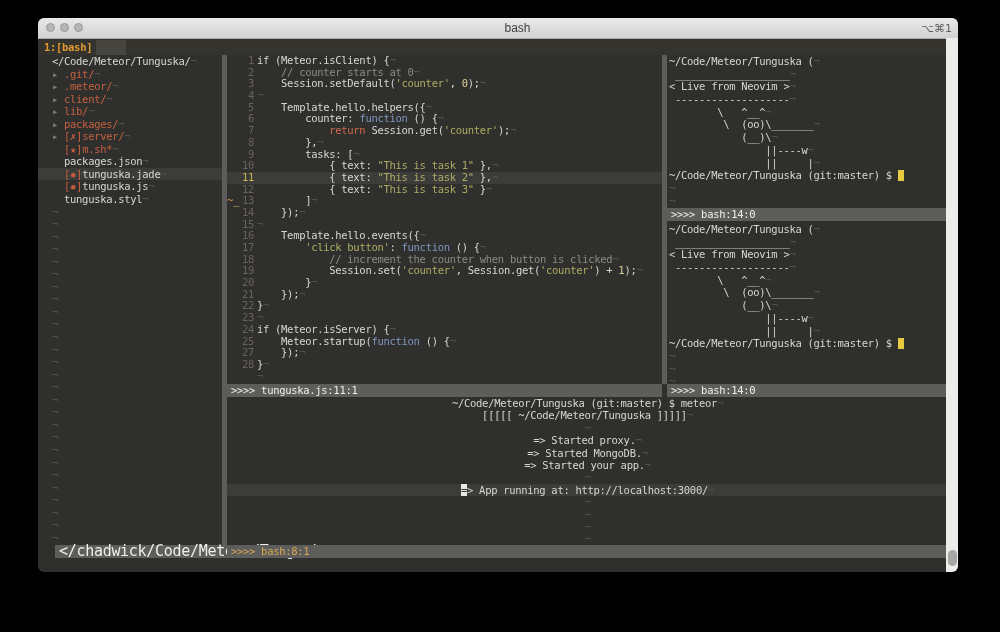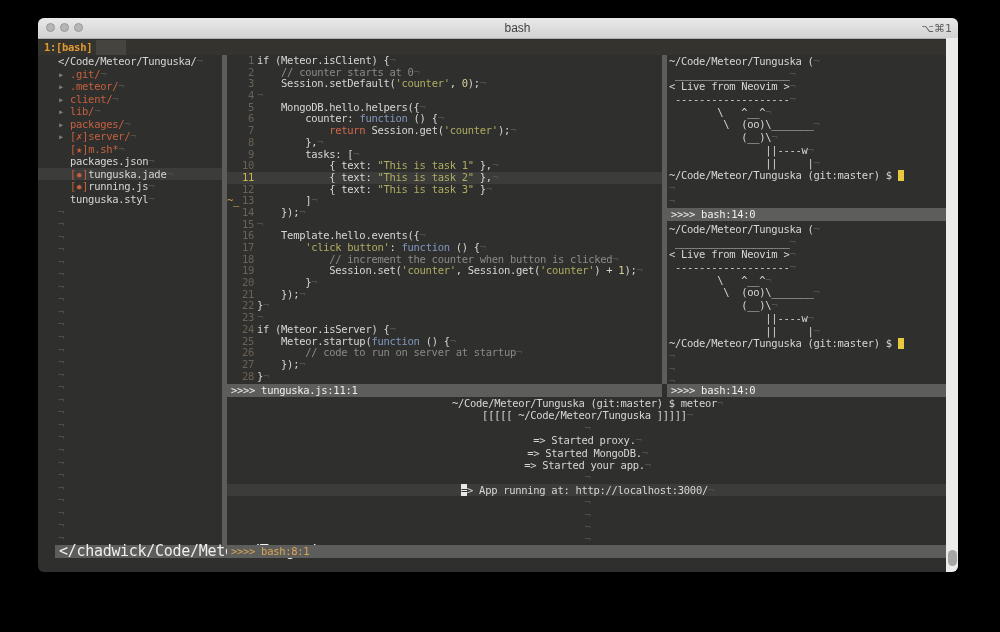--- a/index.html
+++ b/index.html
@@ -22,21 +22,21 @@
               letter-spacing:-0.3px;color:var(--tmux-accent);}
   #tmux-block{position:absolute;left:58px;top:0;width:30px;height:15px;background:var(--tmux-block);}
   
   .row{white-space:pre;font-size:10.5px;letter-spacing:-0.3px;color:var(--fg);}
   .eol{color:var(--eol);}
   .c-fg{color:var(--fg);} .c-comment{color:var(--comment);} .c-string{color:var(--string);}
   .c-kwb{color:var(--keyword-blue);} .c-kwr{color:var(--keyword-red);} .c-number{color:var(--number);}
   .c-dir{color:var(--tree-dir);} .c-flag{color:var(--tree-flag);} .c-arrow{color:var(--arrow);}
   
   #tree{position:absolute;left:0;top:37px;width:184px;height:490px;overflow:hidden;padding:0;}
-  #tree .row{height:12.55px;line-height:12.55px;padding-left:20px;}
+  #tree .row{height:12.55px;line-height:12.55px;padding-left:14px;}
   #tree .cursorline{background:var(--cursorline);}
   #sep1{position:absolute;left:184px;top:37px;width:5px;height:490px;background:var(--separator);}
   #sep2{position:absolute;left:624px;top:37px;width:5px;height:329px;background:var(--separator);}
   #code{position:absolute;left:189px;top:37px;width:435px;height:329px;overflow:hidden;}
   #code .row{height:11.7px;line-height:11.7px;display:flex;}
   #code .cur{background:var(--cursorline);}
   .sign{width:13px;flex:none;} .sgA{color:var(--sign-tilde);} .sgB{color:var(--sign-underscore);}
   .num{width:14px;flex:none;text-align:right;color:var(--line-nr);}
   .cur .num{color:var(--line-nr-cursor);}
   .codetxt{margin-left:3px;flex:none;}
@@ -88,21 +88,21 @@
         <div class="row"><span class="c-fg">&lt;/Code/Meteor/Tunguska/</span><span class="eol">¬</span></div>
         <div class="row"><span class="c-arrow">▸ </span><span class="c-dir">.git/</span><span class="eol">¬</span></div>
         <div class="row"><span class="c-arrow">▸ </span><span class="c-dir">.meteor/</span><span class="eol">¬</span></div>
         <div class="row"><span class="c-arrow">▸ </span><span class="c-dir">client/</span><span class="eol">¬</span></div>
         <div class="row"><span class="c-arrow">▸ </span><span class="c-dir">lib/</span><span class="eol">¬</span></div>
         <div class="row"><span class="c-arrow">▸ </span><span class="c-dir">packages/</span><span class="eol">¬</span></div>
         <div class="row"><span class="c-arrow">▸ </span><span class="c-flag">[✗]</span><span class="c-dir">server/</span><span class="eol">¬</span></div>
         <div class="row"><span class="c-arrow">  </span><span class="c-flag">[★]</span><span class="c-dir">m.sh*</span><span class="eol">¬</span></div>
         <div class="row"><span class="c-arrow">  </span><span class="c-fg">packages.json</span><span class="eol">¬</span></div>
         <div class="row cursorline"><span class="c-arrow">  </span><span class="c-flag">[✹]</span><span class="c-fg">tunguska.jade</span><span class="eol">¬</span></div>
-        <div class="row"><span class="c-arrow">  </span><span class="c-flag">[✹]</span><span class="c-fg">running.js</span><span class="eol">¬</span></div>
+        <div class="row"><span class="c-arrow">  </span><span class="c-flag">[✹]</span><span class="c-fg">tunguska.js</span><span class="eol">¬</span></div>
         <div class="row"><span class="c-arrow">  </span><span class="c-fg">tunguska.styl</span><span class="eol">¬</span></div>
         <div class="row"><span class="eol">¬</span></div>
         <div class="row"><span class="eol">¬</span></div>
         <div class="row"><span class="eol">¬</span></div>
         <div class="row"><span class="eol">¬</span></div>
         <div class="row"><span class="eol">¬</span></div>
         <div class="row"><span class="eol">¬</span></div>
         <div class="row"><span class="eol">¬</span></div>
         <div class="row"><span class="eol">¬</span></div>
         <div class="row"><span class="eol">¬</span></div>
@@ -125,42 +125,41 @@
         <div class="row"><span class="eol">¬</span></div>
         <div class="row"><span class="eol">¬</span></div>
       </div>
     <div id="sep1"></div>
 
     <div id="code">
         <div class="row"><span class="sign"></span><span class="num">1</span><span class="codetxt"><span class="c-fg">if (Meteor.isClient) {</span><span class="eol">¬</span></span></div>
         <div class="row"><span class="sign"></span><span class="num">2</span><span class="codetxt"><span class="c-comment">    // counter starts at 0</span><span class="eol">¬</span></span></div>
         <div class="row"><span class="sign"></span><span class="num">3</span><span class="codetxt"><span class="c-fg">    Session.setDefault(</span><span class="c-string">'counter'</span><span class="c-fg">, </span><span class="c-number">0</span><span class="c-fg">);</span><span class="eol">¬</span></span></div>
         <div class="row"><span class="sign"></span><span class="num">4</span><span class="codetxt"><span class="eol">¬</span></span></div>
-        <div class="row"><span class="sign"></span><span class="num">5</span><span class="codetxt"><span class="c-fg">    MongoDB.hello.helpers({</span><span class="eol">¬</span></span></div>
+        <div class="row"><span class="sign"></span><span class="num">5</span><span class="codetxt"><span class="c-fg">    Template.hello.helpers({</span><span class="eol">¬</span></span></div>
         <div class="row"><span class="sign"></span><span class="num">6</span><span class="codetxt"><span class="c-fg">        counter: </span><span class="c-kwb">function</span><span class="c-fg"> () {</span><span class="eol">¬</span></span></div>
         <div class="row"><span class="sign"></span><span class="num">7</span><span class="codetxt"><span class="c-fg">            </span><span class="c-kwr">return</span><span class="c-fg"> Session.get(</span><span class="c-string">'counter'</span><span class="c-fg">);</span><span class="eol">¬</span></span></div>
         <div class="row"><span class="sign"></span><span class="num">8</span><span class="codetxt"><span class="c-fg">        },</span><span class="eol">¬</span></span></div>
         <div class="row"><span class="sign"></span><span class="num">9</span><span class="codetxt"><span class="c-fg">        tasks: [</span><span class="eol">¬</span></span></div>
         <div class="row"><span class="sign"></span><span class="num">10</span><span class="codetxt"><span class="c-fg">            { text: </span><span class="c-string">"This is task 1"</span><span class="c-fg"> },</span><span class="eol">¬</span></span></div>
         <div class="row cur"><span class="sign"></span><span class="num">11</span><span class="codetxt"><span class="c-fg">            { text: </span><span class="c-string">"This is task 2"</span><span class="c-fg"> },</span><span class="eol">¬</span></span></div>
         <div class="row"><span class="sign"></span><span class="num">12</span><span class="codetxt"><span class="c-fg">            { text: </span><span class="c-string">"This is task 3"</span><span class="c-fg"> }</span><span class="eol">¬</span></span></div>
         <div class="row"><span class="sign"><span class="sgA">~</span><span class="sgB">_</span></span><span class="num">13</span><span class="codetxt"><span class="c-fg">        ]</span><span class="eol">¬</span></span></div>
         <div class="row"><span class="sign"></span><span class="num">14</span><span class="codetxt"><span class="c-fg">    });</span><span class="eol">¬</span></span></div>
         <div class="row"><span class="sign"></span><span class="num">15</span><span class="codetxt"><span class="eol">¬</span></span></div>
         <div class="row"><span class="sign"></span><span class="num">16</span><span class="codetxt"><span class="c-fg">    Template.hello.events({</span><span class="eol">¬</span></span></div>
         <div class="row"><span class="sign"></span><span class="num">17</span><span class="codetxt"><span class="c-fg">        </span><span class="c-string">'click button'</span><span class="c-fg">: </span><span class="c-kwb">function</span><span class="c-fg"> () {</span><span class="eol">¬</span></span></div>
         <div class="row"><span class="sign"></span><span class="num">18</span><span class="codetxt"><span class="c-comment">            // increment the counter when button is clicked</span><span class="eol">¬</span></span></div>
         <div class="row"><span class="sign"></span><span class="num">19</span><span class="codetxt"><span class="c-fg">            Session.set(</span><span class="c-string">'counter'</span><span class="c-fg">, Session.get(</span><span class="c-string">'counter'</span><span class="c-fg">) + </span><span class="c-number">1</span><span class="c-fg">);</span><span class="eol">¬</span></span></div>
         <div class="row"><span class="sign"></span><span class="num">20</span><span class="codetxt"><span class="c-fg">        }</span><span class="eol">¬</span></span></div>
         <div class="row"><span class="sign"></span><span class="num">21</span><span class="codetxt"><span class="c-fg">    });</span><span class="eol">¬</span></span></div>
         <div class="row"><span class="sign"></span><span class="num">22</span><span class="codetxt"><span class="c-fg">}</span><span class="eol">¬</span></span></div>
         <div class="row"><span class="sign"></span><span class="num">23</span><span class="codetxt"><span class="eol">¬</span></span></div>
         <div class="row"><span class="sign"></span><span class="num">24</span><span class="codetxt"><span class="c-fg">if (Meteor.isServer) {</span><span class="eol">¬</span></span></div>
         <div class="row"><span class="sign"></span><span class="num">25</span><span class="codetxt"><span class="c-fg">    Meteor.startup(</span><span class="c-kwb">function</span><span class="c-fg"> () {</span><span class="eol">¬</span></span></div>
-        <div class="row"><span class="sign"></span><span class="num">26</span><span class="codetxt"><span class="c-comment">        // code to run on server at startup</span><span class="eol">¬</span></span></div>
         <div class="row"><span class="sign"></span><span class="num">27</span><span class="codetxt"><span class="c-fg">    });</span><span class="eol">¬</span></span></div>
         <div class="row"><span class="sign"></span><span class="num">28</span><span class="codetxt"><span class="c-fg">}</span><span class="eol">¬</span></span></div>
         <div class="row"><span class="sign"></span><span class="num"></span><span class="codetxt"><span class="eol">¬</span></span></div>
       </div>
     <div id="sep2"></div>
 
     <div id="term-top" class="termpane">
         <div class="row"><span class="c-fg">~/Code/Meteor/Tunguska (</span><span class="eol">¬</span></div>
         <div class="row"><span class="c-fg"> ___________________</span><span class="eol">¬</span></div>
         <div class="row"><span class="c-fg">&lt; Live from Neovim &gt;</span><span class="eol">¬</span></div>

